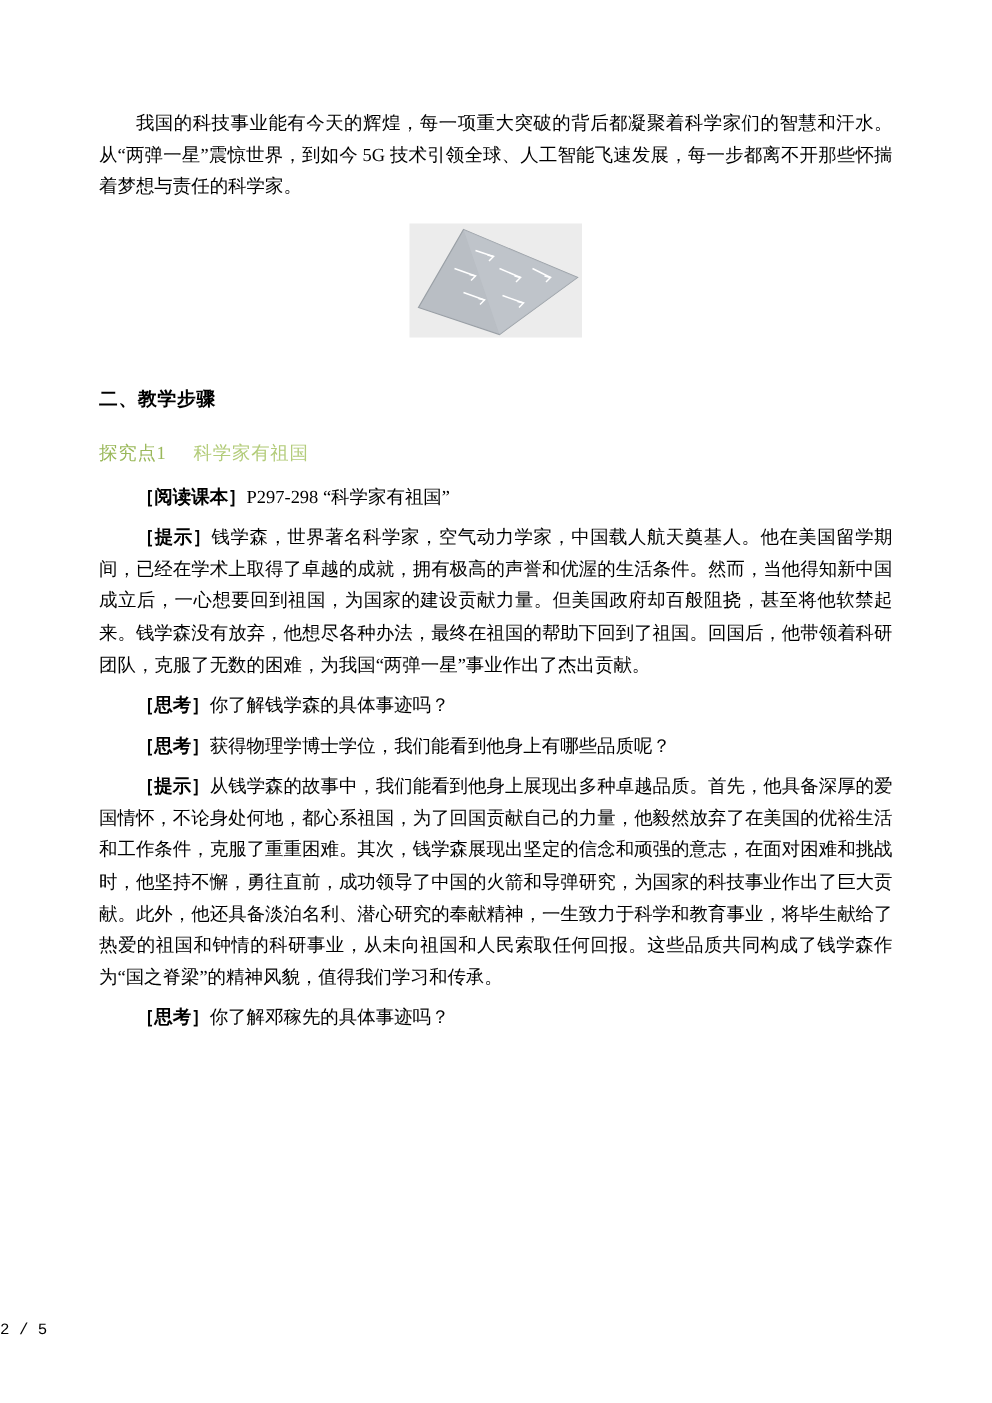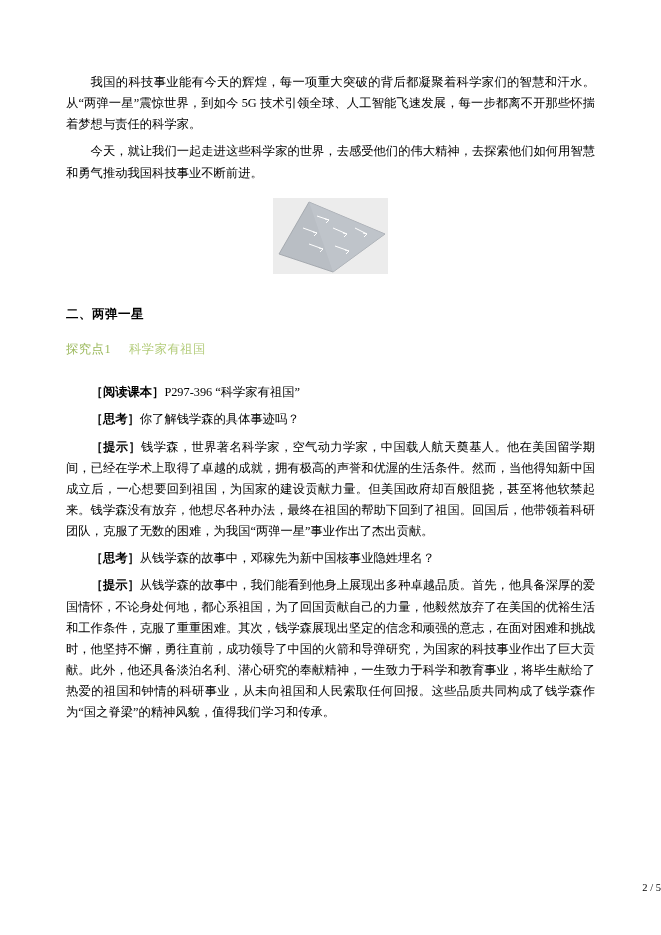--- a/index.html
+++ b/index.html
@@ -55,21 +55,21 @@
     height: 76px;
   }
   .section-head {
     margin: 26px 0 12px 0;
     font-size: 12.5px;
     font-weight: bold;
     text-indent: 0;
     letter-spacing: 0.5px;
   }
   .explore {
-    margin: 14px 0 22px 0;
+    margin: 14px 0 8px 0;
     text-indent: 0;
     font-size: 12.3px;
     color: #8aaf3f;
     letter-spacing: 0.5px;
   }
   .explore .label {
     color: #9ab85a;
   }
   .explore .topic {
     color: #b3cc7a;
@@ -82,33 +82,32 @@
     line-height: 1.72;
   }
   .strong {
     font-weight: bold;
   }
   .footer {
     position: absolute;
     left: 0;
     bottom: 42px;
     width: 661px;
-    text-align: right;
+    text-align: left;
     font-size: 10.5px;
-    font-family: Liberation Serif, serif;
+    font-family: Liberation Mono, monospace;
     color: #000;
   }
 </style>
 </head>
 <body>
 
 <div class="page">
 
   <p>我国的科技事业能有今天的辉煌，每一项重大突破的背后都凝聚着科学家们的智慧和汗水。从“两弹一星”震惊世界，到如今 5G 技术引领全球、人工智能飞速发展，每一步都离不开那些怀揣着梦想与责任的科学家。</p>
-  <p>今天，就让我们一起走进这些科学家的世界，去感受他们的伟大精神，去探索他们如何用智慧和勇气推动我国科技事业不断前进。</p>
 
   <div class="fig-wrap">
     <div class="figure">
       <div class="fig-bg"></div>
       <svg class="fig-shape" viewBox="0 0 115 76">
         <polygon points="36,4 112,36 60,74 6,56" fill="#b9bec4" stroke="#9aa0a6" stroke-width="0.8"></polygon>
         <polygon points="36,4 112,36 60,74" fill="#c3c8ce" opacity="0.6"></polygon>
         <g stroke="#ffffff" stroke-width="1" fill="none">
           <path d="M44 18 L56 22"></path>
           <path d="M52 21 L56 22 L53 25"></path>
@@ -120,44 +119,47 @@
           <path d="M46 50 L50 51 L47 54"></path>
           <path d="M62 48 L76 53"></path>
           <path d="M72 52 L76 53 L73 56"></path>
           <path d="M82 30 L94 36"></path>
           <path d="M90 35 L94 36 L91 39"></path>
         </g>
       </svg>
     </div>
   </div>
 
-  <p class="section-head">二、两弹一星</p>
+  <p class="section-head">二、教学步骤</p>
 
   <p class="explore">
     <span class="label">探究点1</span><span class="topic">科学家有祖国</span>
   </p>
 
   <p class="bracket-line">
-    <span class="strong">［阅读课本］</span><span>P297-396 “科学家有祖国”</span>
+    <span class="strong">［阅读课本］</span><span>P297-298 “科学家有祖国”</span>
+  </p>
+
+  <p class="bracket-line">
+    <span class="strong">［提示］</span><span>钱学森，世界著名科学家，空气动力学家，中国载人航天奠基人。他在美国留学期间，已经在学术上取得了卓越的成就，拥有极高的声誉和优渥的生活条件。然而，当他得知新中国成立后，一心想要回到祖国，为国家的建设贡献力量。但美国政府却百般阻挠，甚至将他软禁起来。钱学森没有放弃，他想尽各种办法，最终在祖国的帮助下回到了祖国。回国后，他带领着科研团队，克服了无数的困难，为我国“两弹一星”事业作出了杰出贡献。</span>
   </p>
 
   <p class="bracket-line">
     <span class="strong">［思考］</span><span>你了解钱学森的具体事迹吗？</span>
   </p>
 
   <p class="bracket-line">
-    <span class="strong">［提示］</span><span>钱学森，世界著名科学家，空气动力学家，中国载人航天奠基人。他在美国留学期间，已经在学术上取得了卓越的成就，拥有极高的声誉和优渥的生活条件。然而，当他得知新中国成立后，一心想要回到祖国，为国家的建设贡献力量。但美国政府却百般阻挠，甚至将他软禁起来。钱学森没有放弃，他想尽各种办法，最终在祖国的帮助下回到了祖国。回国后，他带领着科研团队，克服了无数的困难，为我国“两弹一星”事业作出了杰出贡献。</span>
-  </p>
-
-  <p class="bracket-line">
-    <span class="strong">［思考］</span><span>从钱学森的故事中，邓稼先为新中国核事业隐姓埋名？</span>
+    <span class="strong">［思考］</span><span>获得物理学博士学位，我们能看到他身上有哪些品质呢？</span>
   </p>
 
   <p class="bracket-line">
     <span class="strong">［提示］</span><span>从钱学森的故事中，我们能看到他身上展现出多种卓越品质。首先，他具备深厚的爱国情怀，不论身处何地，都心系祖国，为了回国贡献自己的力量，他毅然放弃了在美国的优裕生活和工作条件，克服了重重困难。其次，钱学森展现出坚定的信念和顽强的意志，在面对困难和挑战时，他坚持不懈，勇往直前，成功领导了中国的火箭和导弹研究，为国家的科技事业作出了巨大贡献。此外，他还具备淡泊名利、潜心研究的奉献精神，一生致力于科学和教育事业，将毕生献给了热爱的祖国和钟情的科研事业，从未向祖国和人民索取任何回报。这些品质共同构成了钱学森作为“国之脊梁”的精神风貌，值得我们学习和传承。</span>
   </p>
 
+  <p class="bracket-line">
+    <span class="strong">［思考］</span><span>你了解邓稼先的具体事迹吗？</span>
+  </p>
 
 
 
 </div>
 
 <div class="footer">2 / 5</div>
 
 </body></html>

